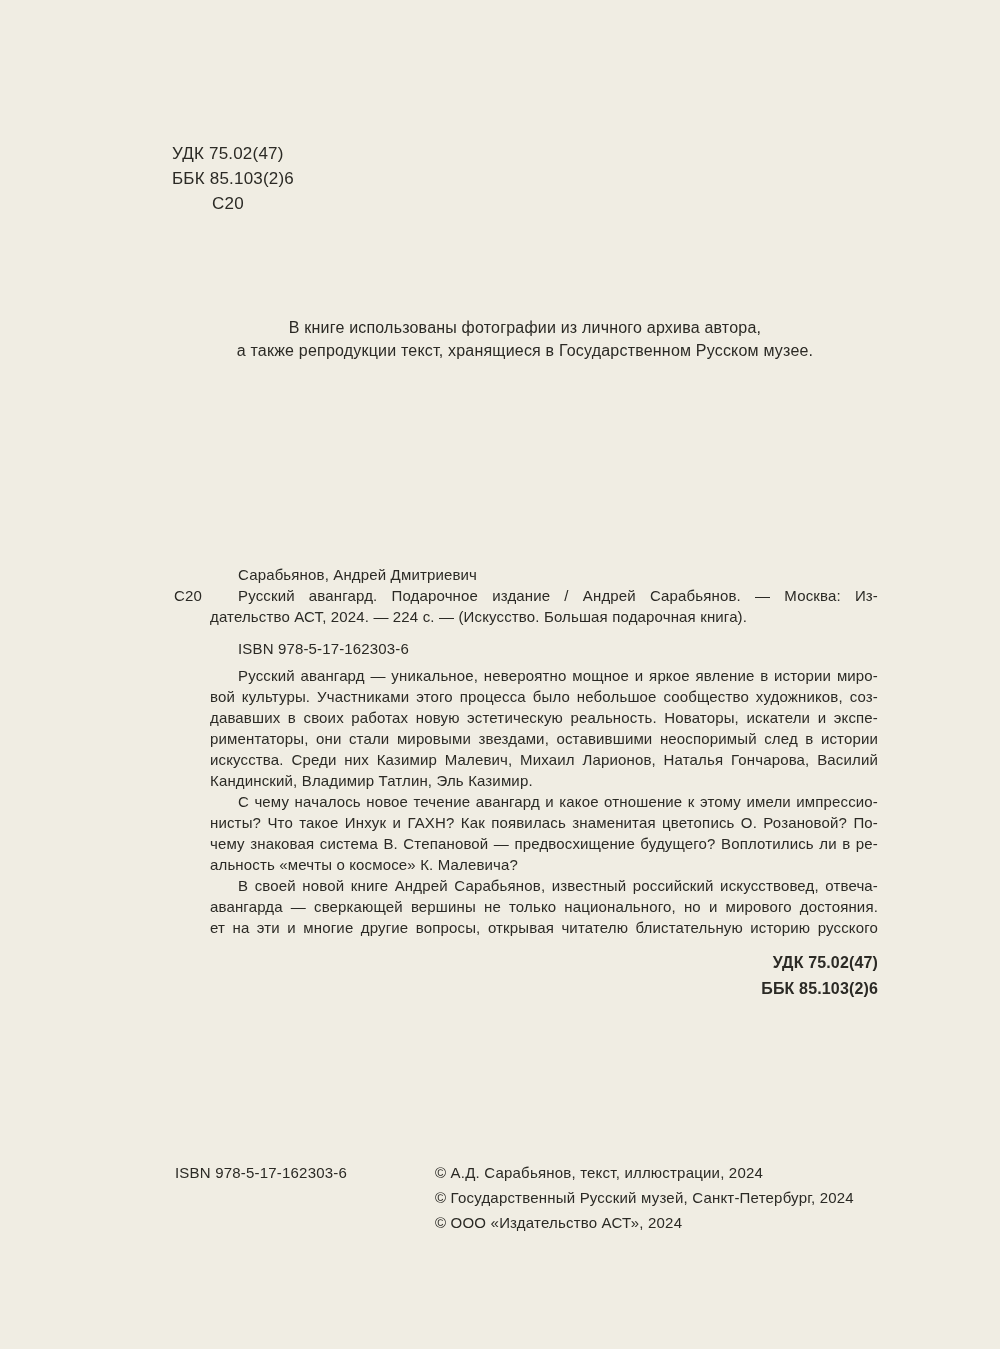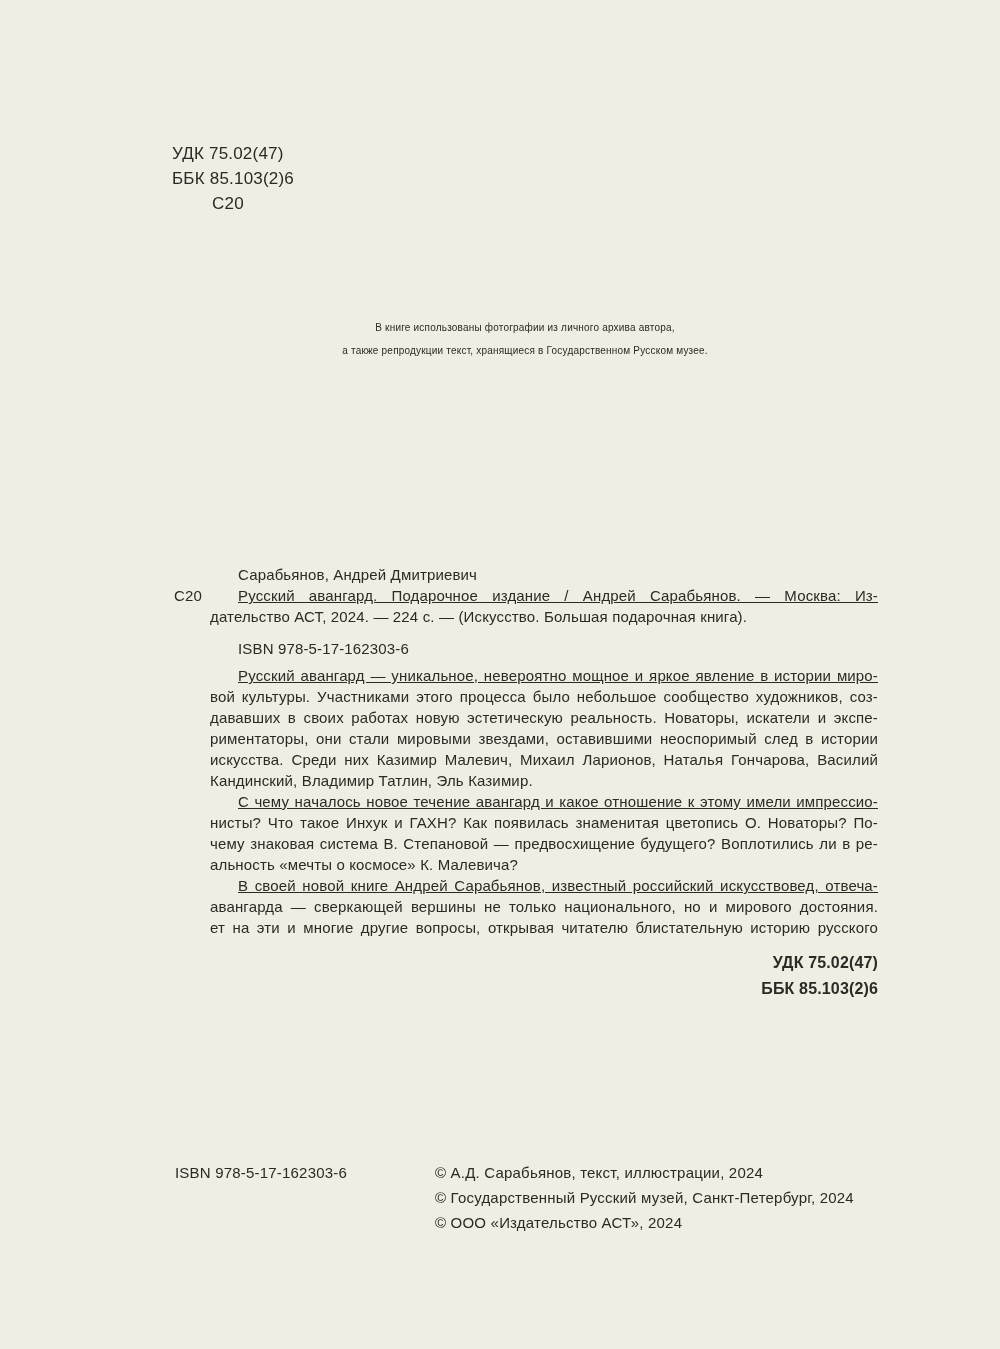--- a/index.html
+++ b/index.html
@@ -18,35 +18,35 @@
     left: 172px; top: 141px;
     font-size: 17px; line-height: 25px;
     letter-spacing: 0.2px;
   }
   .top-block .author-code { margin-left: 40px; }
 
   
   .credit {
     left: 175px; top: 316px; width: 700px;
     text-align: center;
-    font-size: 10px; line-height: 23px;
+    font-size: 16px; line-height: 23px;
     letter-spacing: 0.2px;
   }
 
   
   .main-col {
     left: 210px; top: 564px; width: 668px;
     font-size: 15px; line-height: 21px;
     letter-spacing: 0.15px;
   }
   .author-heading { font-weight: normal; padding-left: 28px; }
   .bib { position: relative; }
   .margin-code { position: absolute; left: -36px; top: 0; }
   .ln { text-align: justify; text-align-last: justify; }
-  .ln-first { padding-left: 28px; text-decoration: underline; }
+  .ln-first { padding-left: 28px; }
   .ln-last { text-align: right; text-align-last: left; }
   .isbn-line { padding-left: 28px; margin-top: 11px; margin-bottom: 6px; }
 
   .classification {
     text-align: right;
     font-weight: bold;
     font-size: 16px; line-height: 26px;
     margin-top: 12px;
   }
 
@@ -89,21 +89,21 @@
     <div class="ln ln-first">Русский авангард — уникальное, невероятно мощное и яркое явление в истории миро-</div>
     <div class="ln">вой культуры. Участниками этого процесса было небольшое сообщество художников, соз-</div>
     <div class="ln">дававших в своих работах новую эстетическую реальность. Новаторы, искатели и экспе-</div>
     <div class="ln">риментаторы, они стали мировыми звездами, оставившими неоспоримый след в истории</div>
     <div class="ln">искусства. Среди них Казимир Малевич, Михаил Ларионов, Наталья Гончарова, Василий</div>
     <div class="ln ln-last">Кандинский, Владимир Татлин, Эль Казимир.</div>
   </div>
 
   <div class="paragraph">
     <div class="ln ln-first">С чему началось новое течение авангард и какое отношение к этому имели импрессио-</div>
-    <div class="ln">нисты? Что такое Инхук и ГАХН? Как появилась знаменитая цветопись О. Новаторы? По-</div>
+    <div class="ln">нисты? Что такое Инхук и ГАХН? Как появилась знаменитая цветопись О. Розановой? По-</div>
     <div class="ln">чему знаковая система В. Степановой — предвосхищение будущего? Воплотились ли в ре-</div>
     <div class="ln ln-last">альность «мечты о космосе» К. Малевича?</div>
   </div>
 
   <div class="paragraph">
     <div class="ln ln-first">В своей новой книге Андрей Сарабьянов, известный российский искусствовед, отвеча-</div>
     <div class="ln">авангарда — сверкающей вершины не только национального, но и мирового достояния.</div>
     <div class="ln">ет на эти и многие другие вопросы, открывая читателю блистательную историю русского</div>
   </div>
 

